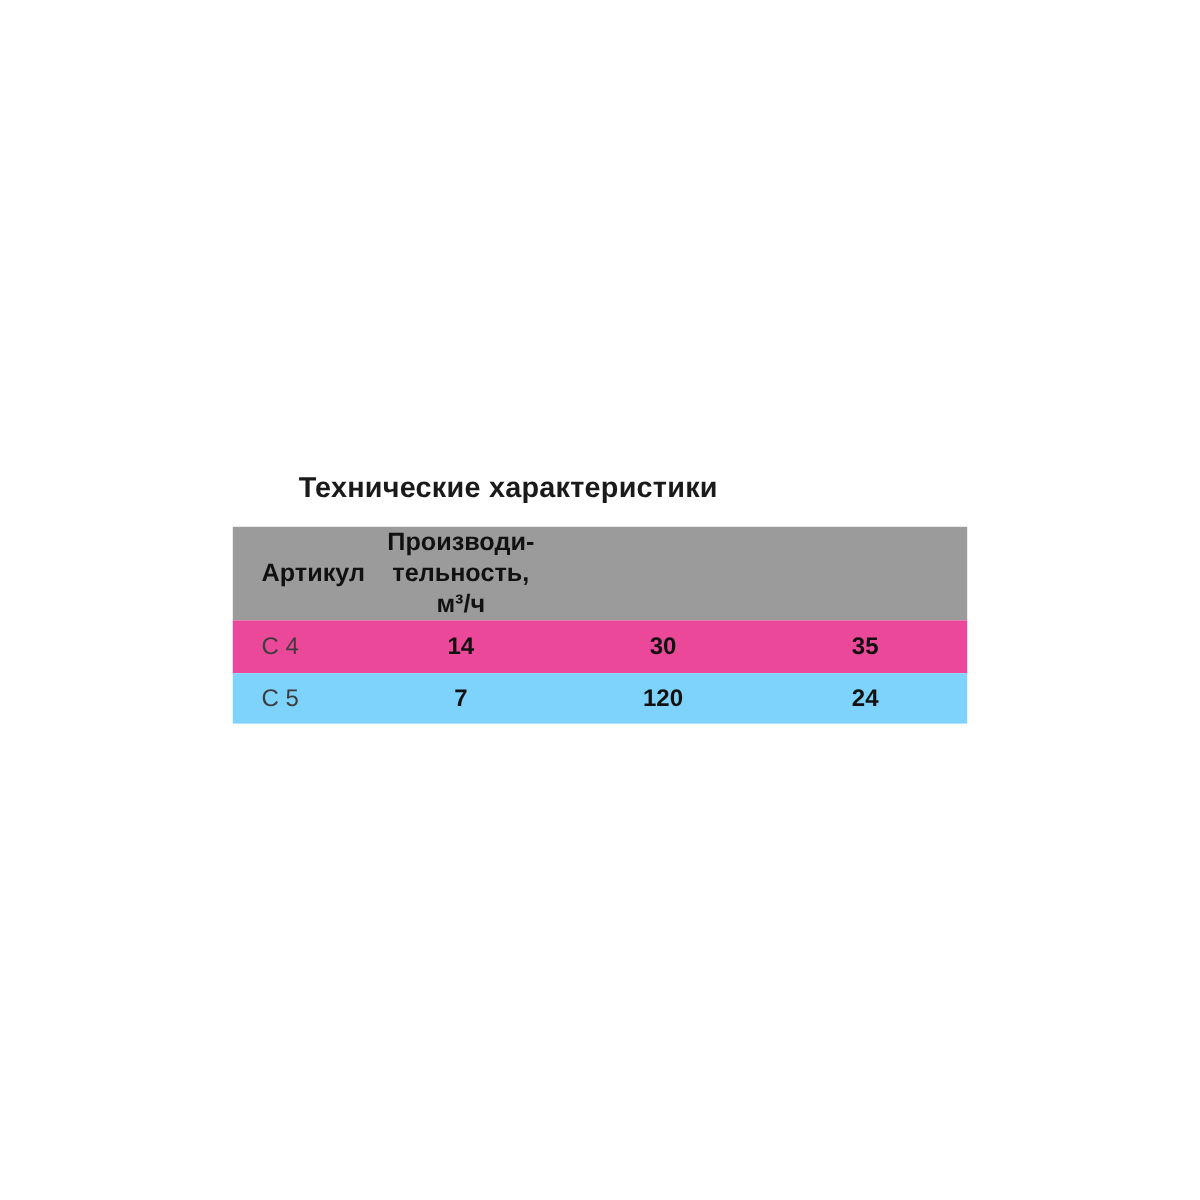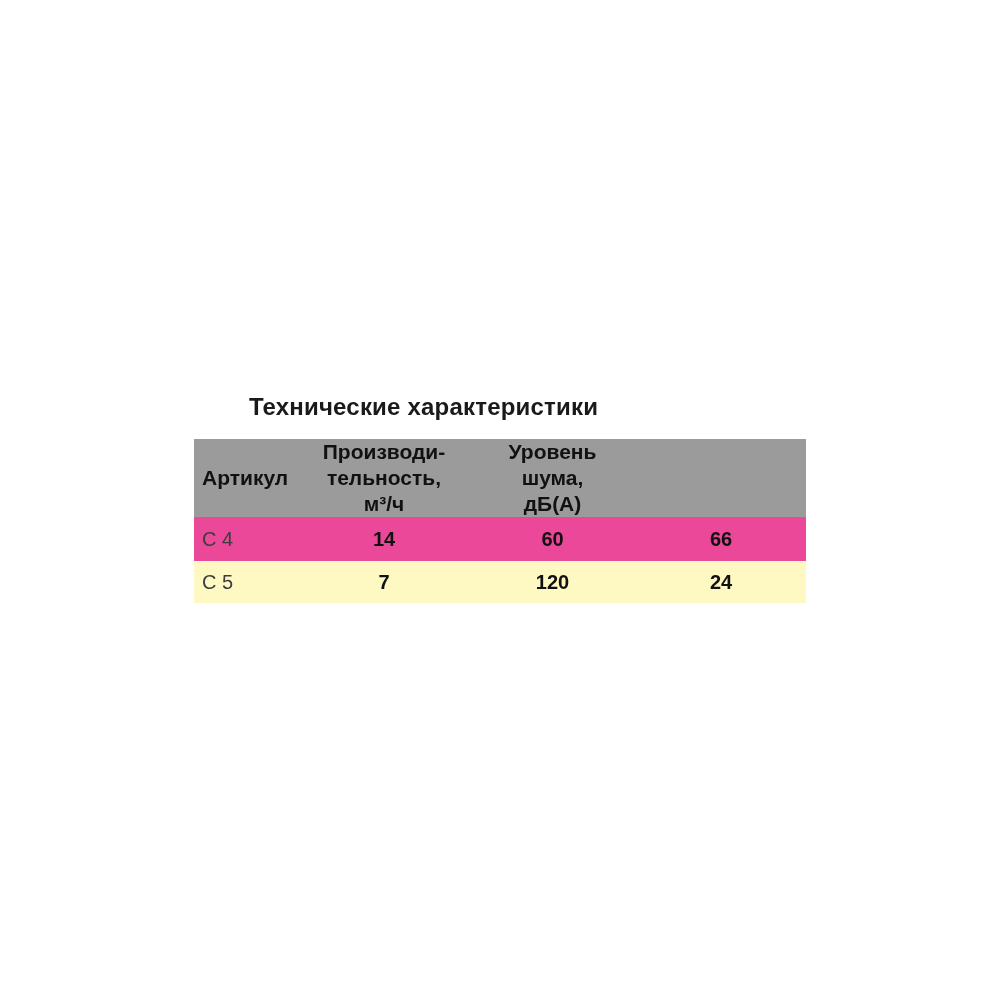--- a/index.html
+++ b/index.html
@@ -37,30 +37,30 @@
   }
   .row.header {
     background: #9b9b9b;
     height: 78px;
   }
   .row.body-row-1 {
     background: #ec4899;
     height: 44px;
   }
   .row.body-row-2 {
-    background: #fef9c3;
+    background: #7dd3fc;
     height: 42px;
   }
   .cell {
     text-align: center;
     white-space: pre-line;
   }
   .cell.first {
     text-align: left;
-    padding-left: 8px;
+    padding-left: 24px;
   }
   .header .cell {
     font-size: 21px;
     font-weight: 700;
     line-height: 26px;
     color: #111111;
   }
   .body-cell {
     font-size: 20px;
     font-weight: 700;
@@ -79,30 +79,27 @@
 
   <div class="title">Технические характеристики</div>
 
   <div class="spec-table">
 
     <div class="row header">
       <div class="cell first">Артикул</div>
       <div class="cell">Производи-
 тельность,
 м³/ч</div>
-      <div class="cell">Уровень
-шума,
-дБ(А)</div>
     </div>
 
     <div class="row body-row-1">
       <div class="cell first article-cell">C 4</div>
       <div class="cell body-cell">14</div>
-      <div class="cell body-cell">60</div>
-      <div class="cell body-cell">66</div>
+      <div class="cell body-cell">30</div>
+      <div class="cell body-cell">35</div>
     </div>
 
     <div class="row body-row-2">
       <div class="cell first article-cell">C 5</div>
       <div class="cell body-cell">7</div>
       <div class="cell body-cell">120</div>
       <div class="cell body-cell">24</div>
     </div>
 
   </div>

